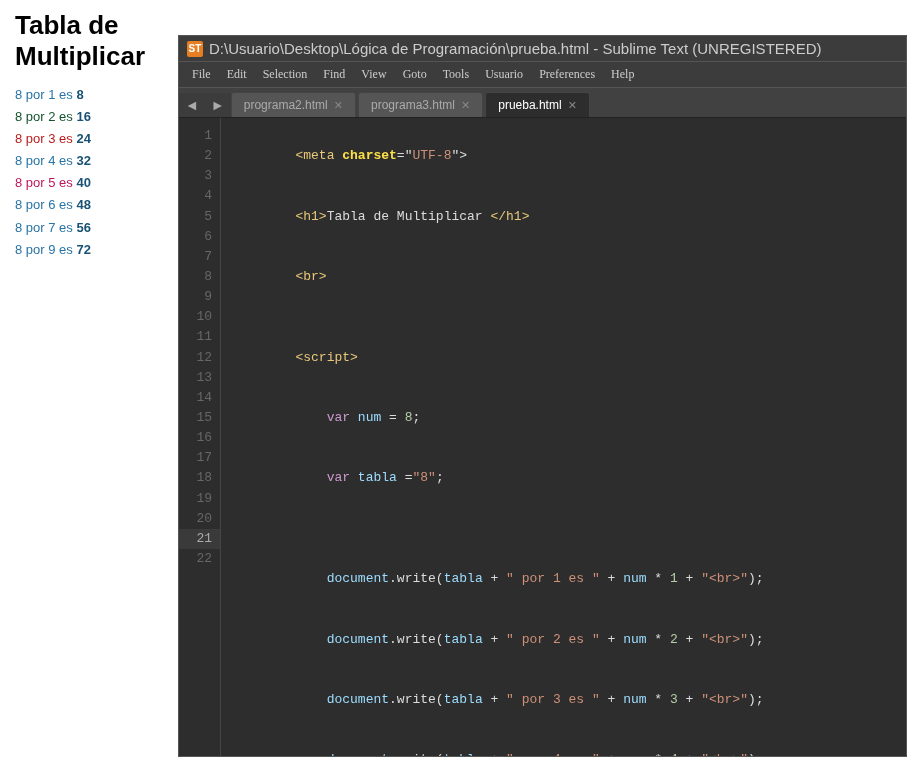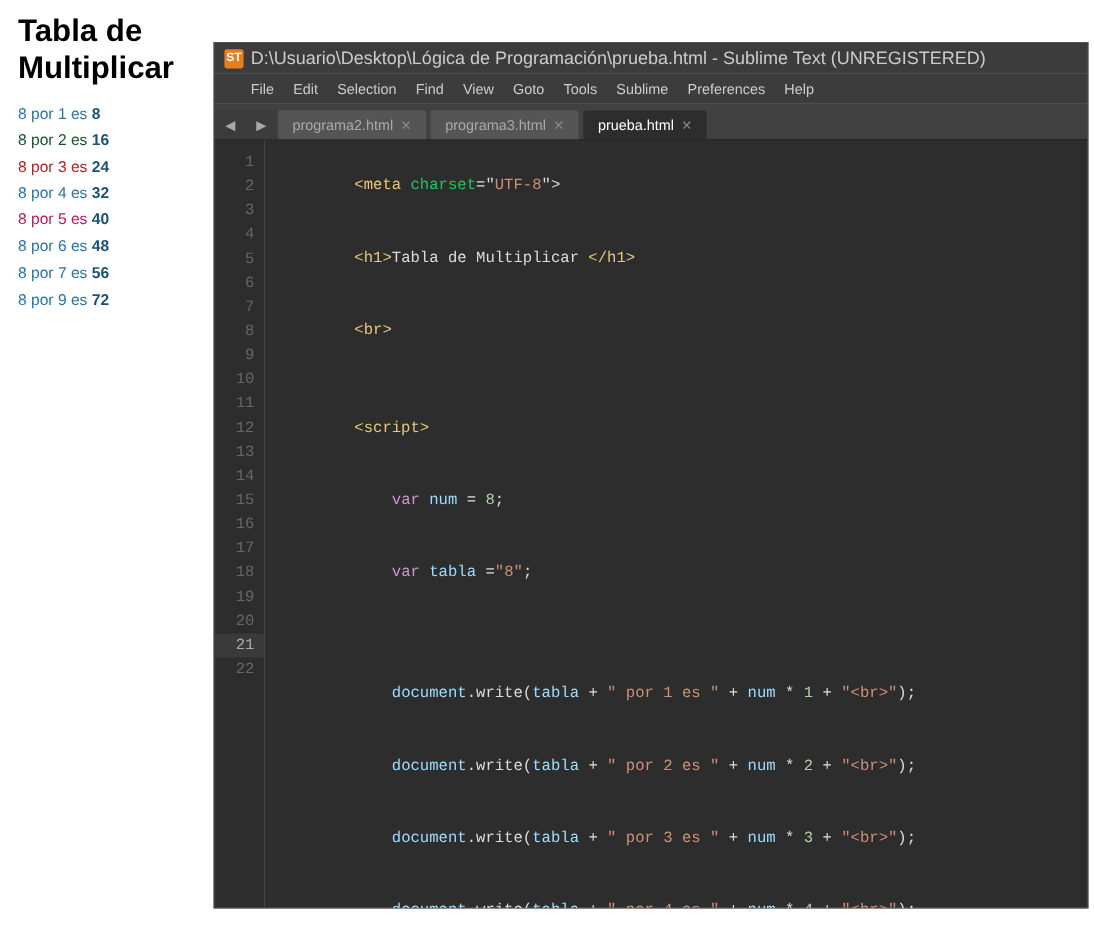--- a/index.html
+++ b/index.html
@@ -77,25 +77,26 @@
     }
 
     .title-bar-text {
       color: #ccc;
       font-size: 15px;
     }
 
     
     .menu-bar {
       background: #3c3c3c;
-      padding: 3px 23px;
+      padding: 3px 6px;
       display: flex;
       gap: 2px;
       border-bottom: 1px solid #555;
       flex-shrink: 0;
+      font-family: Liberation Serif, serif;
     }
 
     .menu-item {
       color: #ccc;
       font-size: 12px;
       padding: 2px 7px;
       cursor: pointer;
     }
 
     
@@ -186,21 +187,21 @@
       line-height: 1.55;
     }
 
     .code-line {
       white-space: pre;
       min-height: 20px;
     }
 
     
     .c-tag { color: #e8c87a; }        
-    .c-attr { color: #22c55e; }       
+    .c-attr { color: #fde047; font-weight: bold; }       
     .c-string { color: #ce9178; }     
     .c-keyword { color: #cc99cd; }    
     .c-varname { color: #9cdcfe; }    
     .c-number { color: #b5cea8; }     
     .c-operator { color: #dcdcdc; }   
     .c-text { color: #dcdcdc; }    
     .c-str-val { color: #ce9178; }
   </style>
 </head>
 <body>
@@ -227,21 +228,21 @@
   </div>
 
   <div class="menu-bar">
     <span class="menu-item">File</span>
     <span class="menu-item">Edit</span>
     <span class="menu-item">Selection</span>
     <span class="menu-item">Find</span>
     <span class="menu-item">View</span>
     <span class="menu-item">Goto</span>
     <span class="menu-item">Tools</span>
-    <span class="menu-item">Sublime</span>
+    <span class="menu-item">Usuario</span>
     <span class="menu-item">Preferences</span>
     <span class="menu-item">Help</span>
   </div>
 
   <div class="tab-bar">
     <button class="tab-nav-btn">◄</button>
     <button class="tab-nav-btn">►</button>
     <div class="tab">
       <span>programa2.html</span>
       <span class="tab-close">✕</span>

